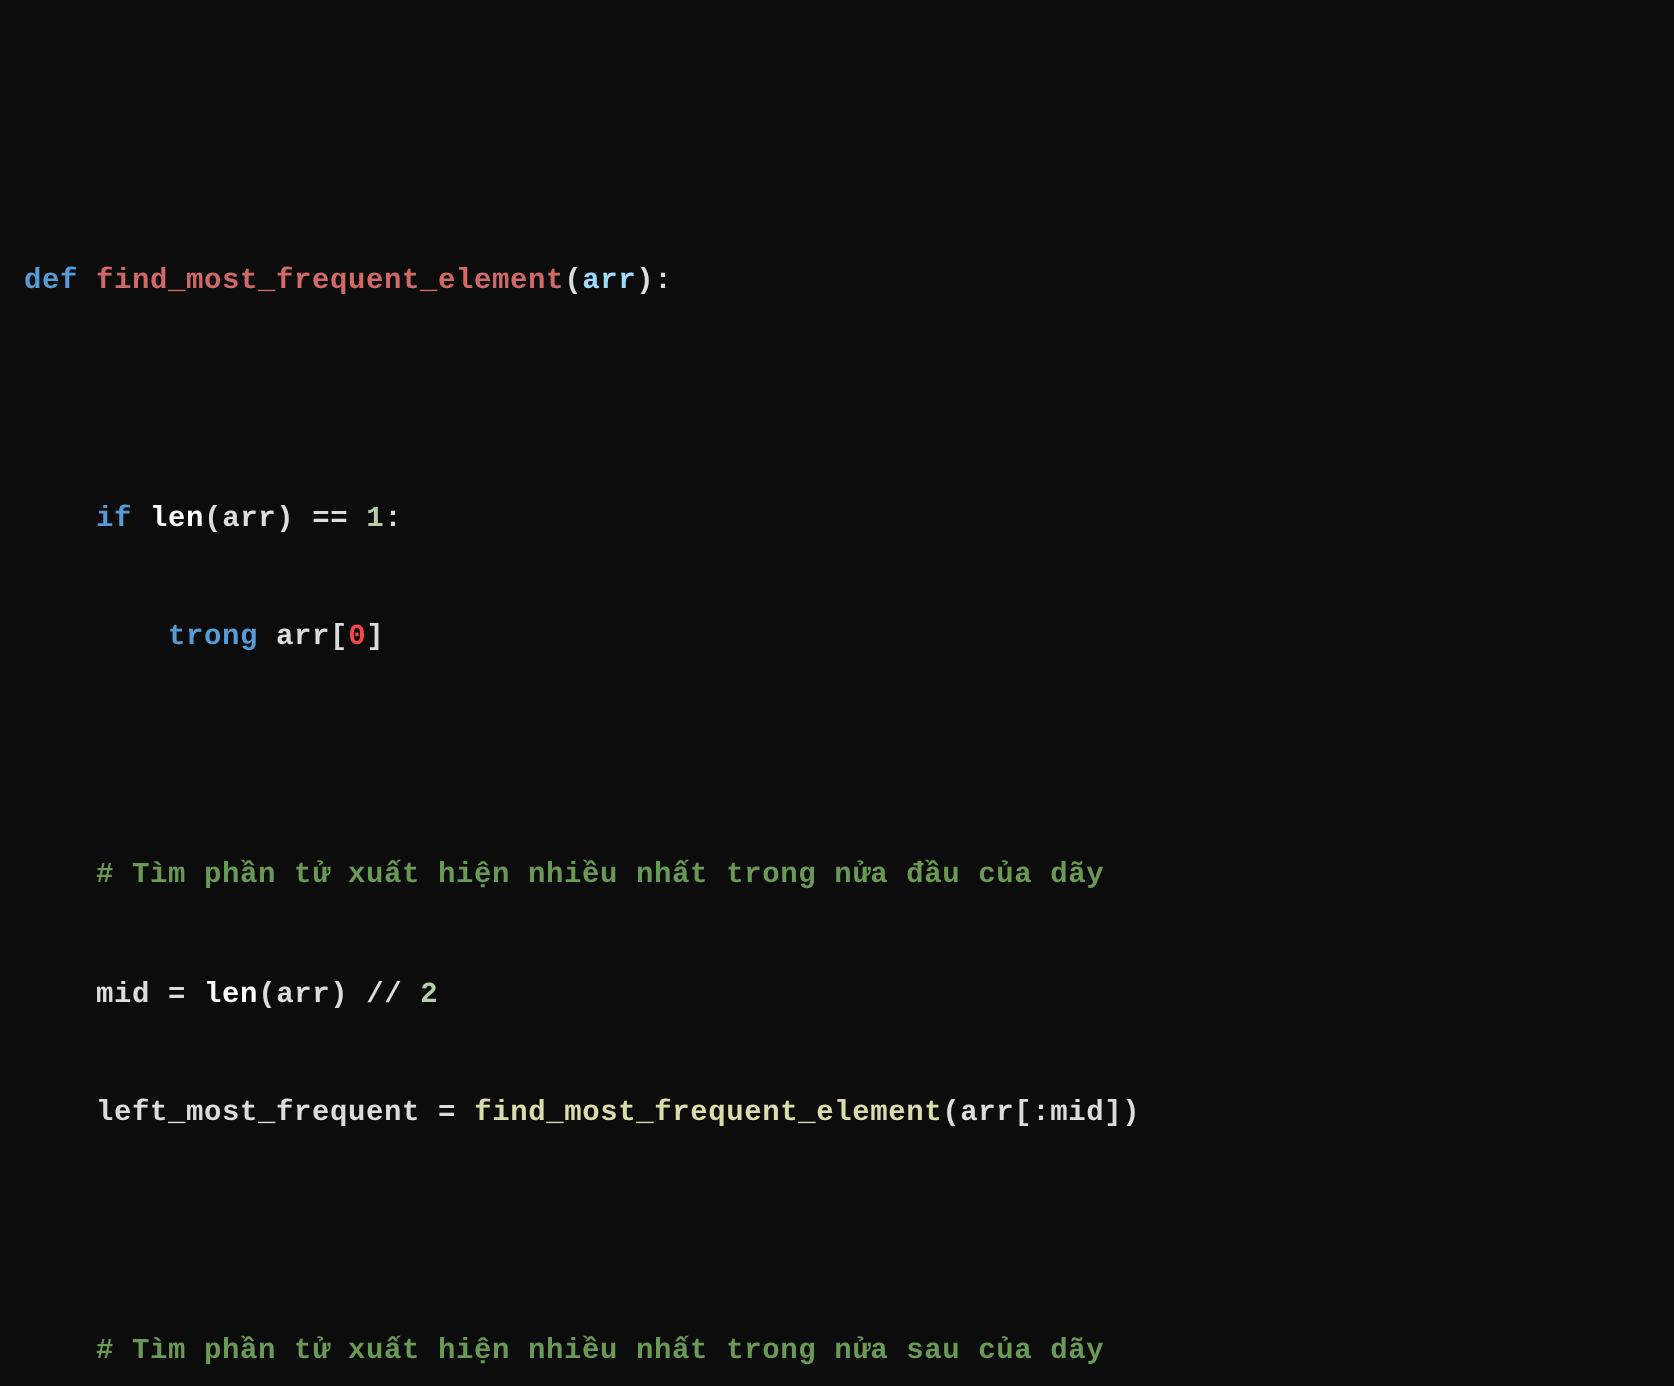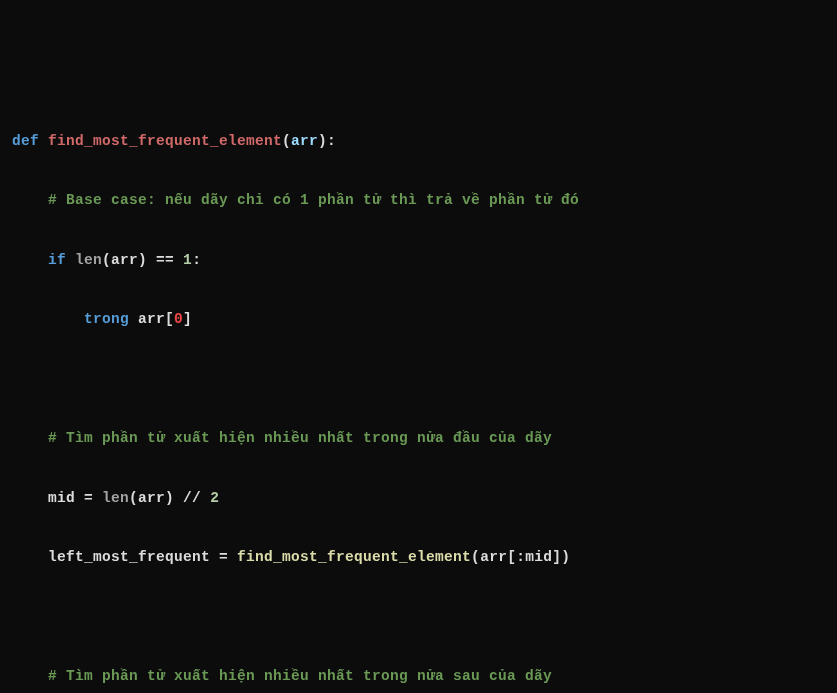--- a/index.html
+++ b/index.html
@@ -27,29 +27,29 @@
     .kw { color: #569cd6; }
     .fn { color: #dcdcaa; }
     .fname { color: #d16969; }
     .param { color: #9cdcfe; }
     .punc { color: #dcdcdc; }
     .cmt { color: #6a9955; }
     .num { color: #b5cea8; }
     .numred { color: #f44747; }
     .op { color: #dcdcdc; }
     .ident { color: #dcdcdc; }
-    .builtin { color: #a3a3a3; }
+    .builtin { color: #ffffff; }
   </style>
 </head>
 <body>
 
 
 
 <div class="code-line"><span class="kw">def </span><span class="fname">find_most_frequent_element</span><span class="punc">(</span><span class="param">arr</span><span class="punc">):</span></div>
-<div class="code-line"><span class="ident">    </span><span class="cmt"># Base case: nếu dãy chỉ có 1 phần tử thì trả về phần tử đó</span></div>
+<div class="code-line"><span class="ident">    </span></div>
 <div class="code-line"><span class="ident">    </span><span class="kw">if </span><span class="builtin">len</span><span class="punc">(</span><span class="ident">arr</span><span class="punc">) </span><span class="op">== </span><span class="num">1</span><span class="punc">:</span></div>
 <div class="code-line"><span class="ident">        </span><span class="kw">trong </span><span class="ident">arr</span><span class="punc">[</span><span class="numred">0</span><span class="punc">]</span></div>
 <div class="code-line"><span> </span></div>
 <div class="code-line"><span class="ident">    </span><span class="cmt"># Tìm phần tử xuất hiện nhiều nhất trong nửa đầu của dãy</span></div>
 <div class="code-line"><span class="ident">    </span><span class="ident">mid </span><span class="op">= </span><span class="builtin">len</span><span class="punc">(</span><span class="ident">arr</span><span class="punc">) </span><span class="op">// </span><span class="num">2</span></div>
 <div class="code-line"><span class="ident">    </span><span class="ident">left_most_frequent </span><span class="op">= </span><span class="fn">find_most_frequent_element</span><span class="punc">(</span><span class="ident">arr</span><span class="punc">[:</span><span class="ident">mid</span><span class="punc">])</span></div>
 <div class="code-line"><span> </span></div>
 <div class="code-line"><span class="ident">    </span><span class="cmt"># Tìm phần tử xuất hiện nhiều nhất trong nửa sau của dãy</span></div>
 
 

